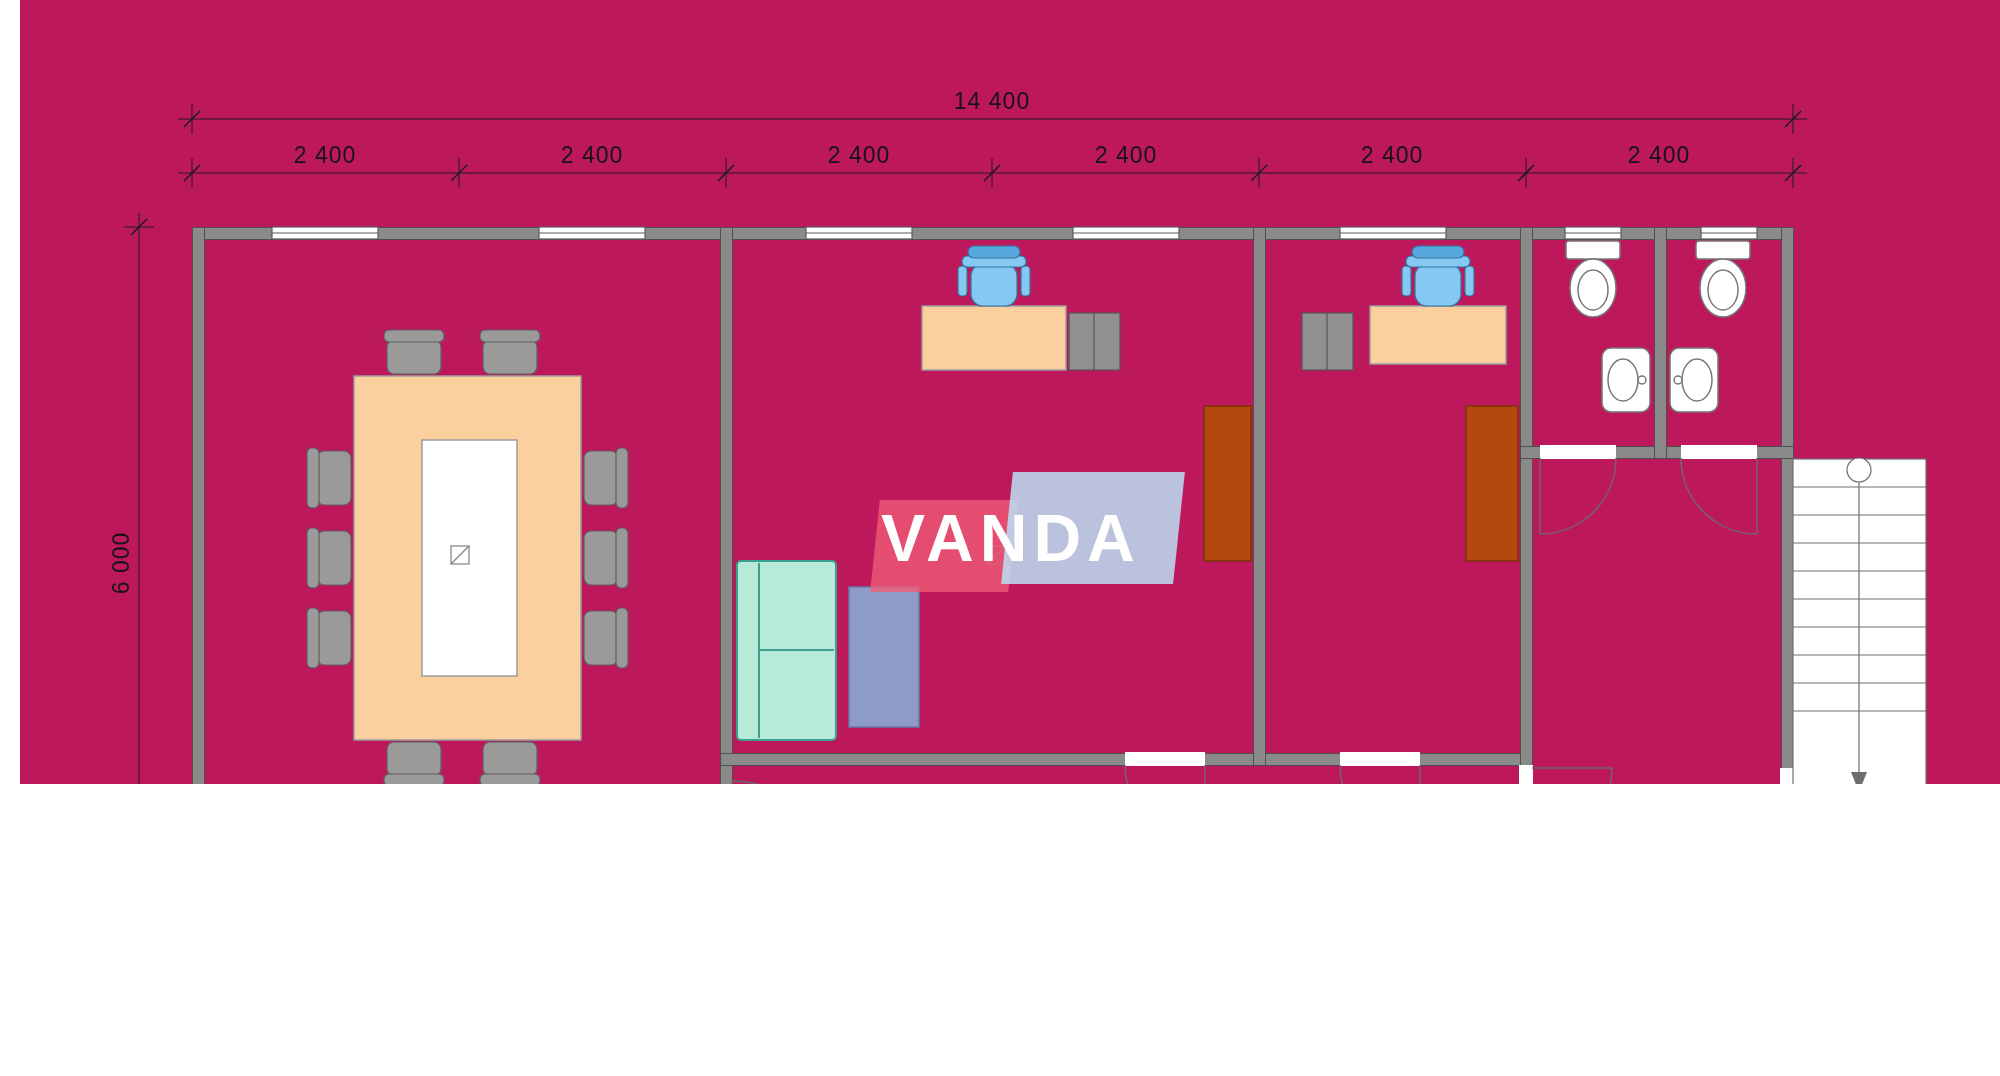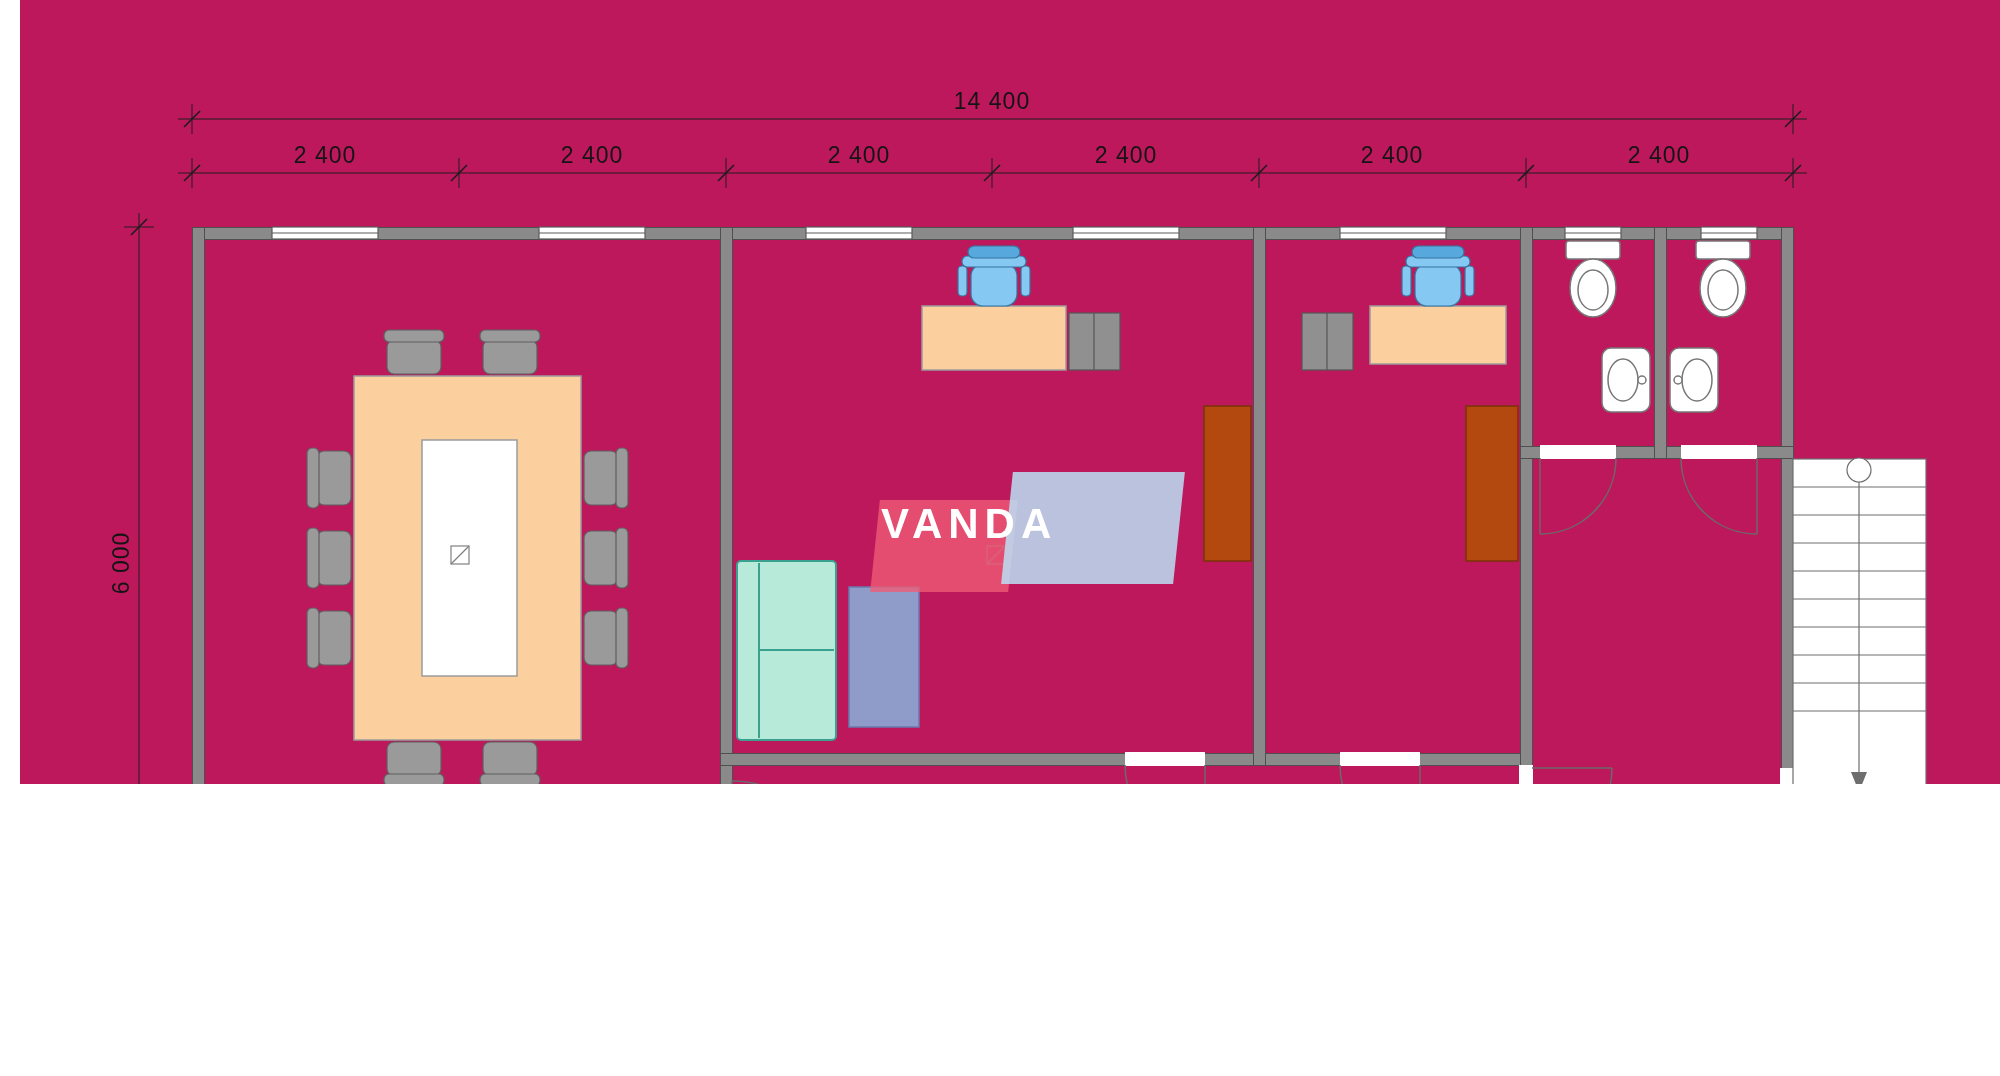--- a/index.html
+++ b/index.html
@@ -3,21 +3,21 @@
 <meta charset="utf-8">
 <style>
   html,body{margin:0;padding:0;background:#ffffff;}
   #canvas{position:relative;width:2000px;height:784px;background:#be185d;font-family:"Liberation Sans",sans-serif;overflow:hidden;margin-left:20px;}
   #plan-svg{position:absolute;left:0;top:0;}
   .dim-label{position:absolute;transform:translate(-50%,-50%);font-size:23px;color:#141414;white-space:nowrap;letter-spacing:1px;}
   .dim-label.vertical{transform:translate(-50%,-50%) rotate(-90deg);}
   .watermark{position:absolute;left:845px;top:470px;width:330px;height:130px;pointer-events:none;}
   .wm-pink{position:absolute;left:10px;top:30px;width:138px;height:92px;background:rgba(240,92,118,0.78);transform:skewX(-6deg);}
   .wm-blue{position:absolute;left:142px;top:2px;width:172px;height:112px;background:rgba(187,224,244,0.85);transform:skewX(-6deg);}
-  .wm-text{position:absolute;left:16px;top:30px;font-size:42px;font-weight:bold;color:#ffffff;letter-spacing:6px;}
+  .wm-text{position:absolute;left:16px;top:30px;font-size:66px;font-weight:bold;color:#ffffff;letter-spacing:6px;}
 </style>
 </head>
 <body>
 
 <div id="canvas">
 
 <svg id="plan-svg" width="2000" height="1076" viewBox="0 0 2000 1076">
   <defs>
     <g id="chair" stroke="#5f5f5f" stroke-width="1.2">
       <rect x="-27" y="-17" width="54" height="34" rx="7"></rect>

